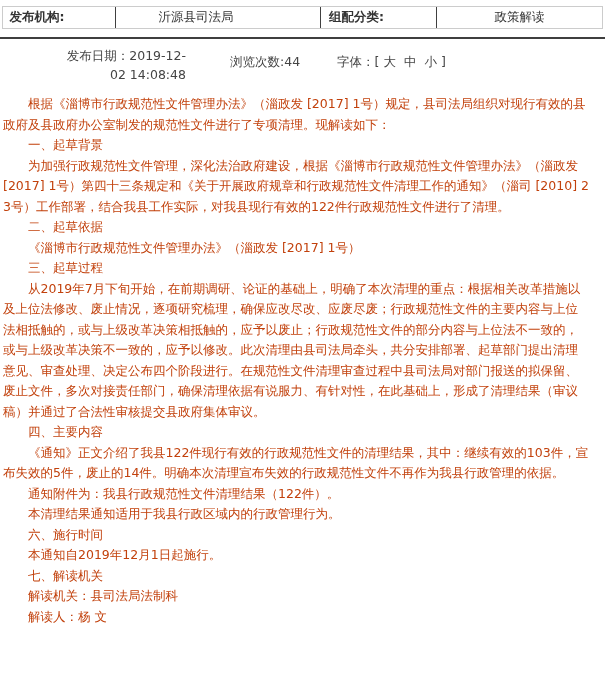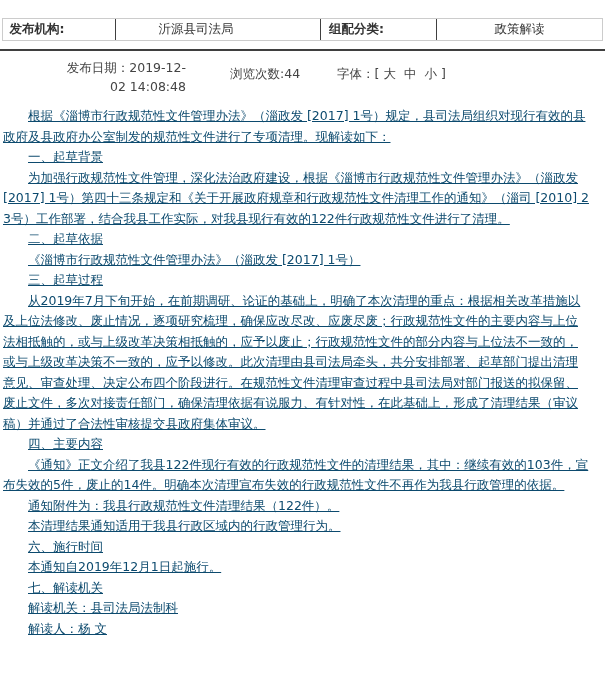--- a/index.html
+++ b/index.html
@@ -10,21 +10,21 @@
   }
   .page {
     width: 605px;
     height: 694px;
     background: #ffffff;
     overflow: hidden;
   }
   
   .info-bar {
     display: flex;
-    margin: 18px 2px 0 2px;
+    margin: 6px 2px 0 2px;
     border: 1px solid #cccccc;
     height: 21px;
     font-size: 12.5px;
     color: #333333;
     gap: 44px;
   }
   .info-cell {
     display: flex;
     align-items: center;
     justify-content: center;
@@ -81,22 +81,21 @@
   }
   .font-size-option {
     margin: 0 4px;
     cursor: pointer;
   }
   
   .article {
     padding: 3px 15px 0 3px;
     font-size: 12.5px;
     line-height: 20.5px;
-    color: #0c4a6e;
-    text-decoration: underline;
+    color: #c2410c;
   }
   .article p {
     margin: 0;
     padding: 0;
     text-indent: 2em;
     word-break: break-all;
   }
 </style>
 </head>
 <body>

